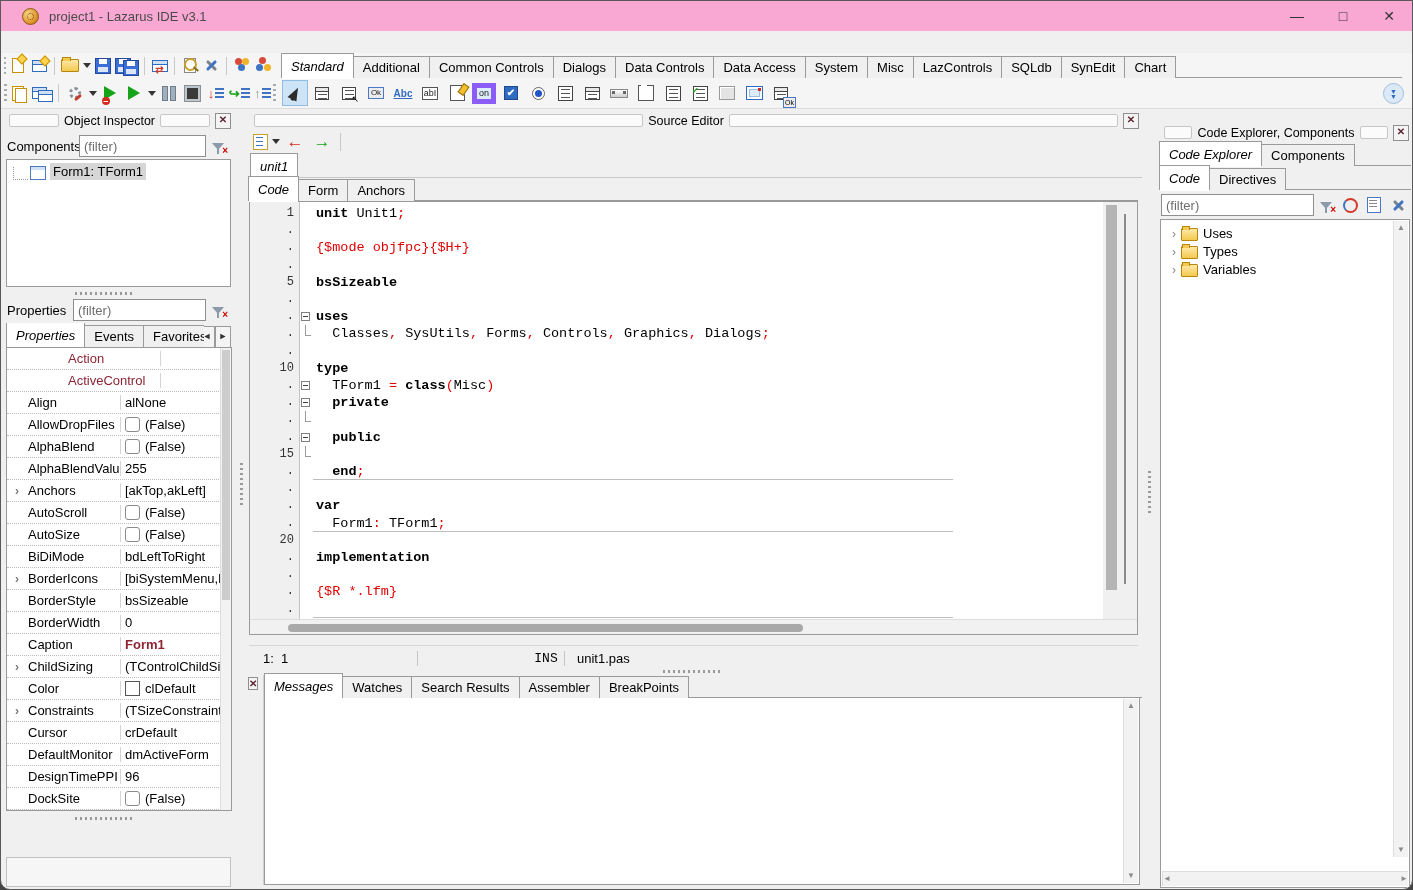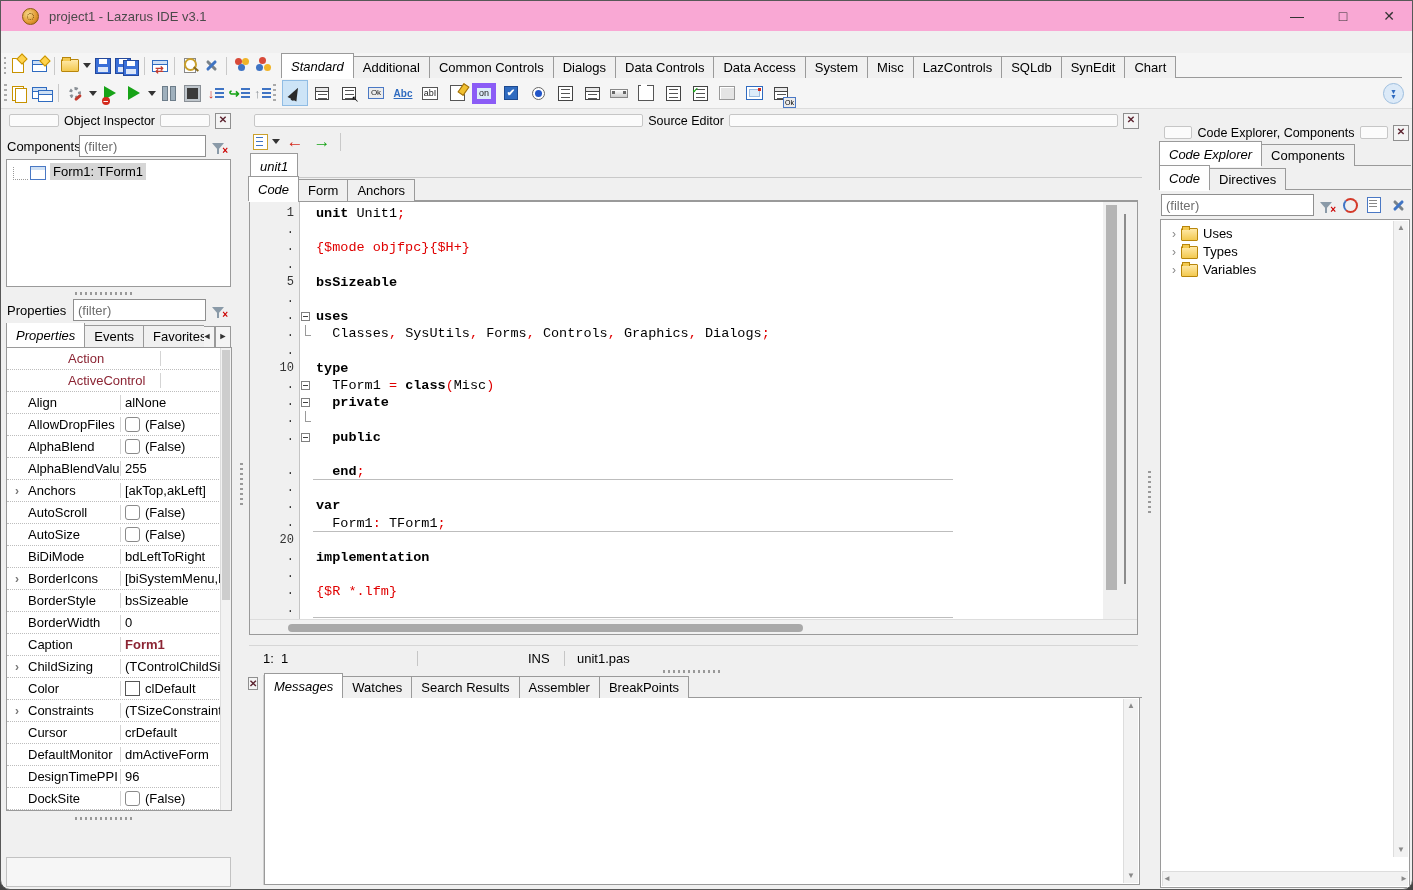--- a/index.html
+++ b/index.html
@@ -629,40 +629,41 @@
           <div class="codeline" style="top: 71.8px;"><span class="ln">5</span><span class="ct"><span class="k">bsSizeable</span></span></div>
           <div class="codeline" style="top: 89px;"><span class="ln">.</span><span class="ct"></span></div>
           <div class="codeline" style="top: 106.2px;"><span class="ln">.</span><i class="foldbox"></i><span class="ct"><span class="k">uses</span></span></div>
           <div class="codeline" style="top: 123.4px;"><span class="ln">.</span><i class="foldL"></i><span class="ct"><span class="p">  Classes</span><span class="s">,</span><span class="p"> SysUtils</span><span class="s">,</span><span class="p"> Forms</span><span class="s">,</span><span class="p"> Controls</span><span class="s">,</span><span class="p"> Graphics</span><span class="s">,</span><span class="p"> Dialogs</span><span class="s">;</span></span></div>
           <div class="codeline" style="top: 140.6px;"><span class="ln">.</span><span class="ct"></span></div>
           <div class="codeline" style="top: 157.8px;"><span class="ln">10</span><span class="ct"><span class="k">type</span></span></div>
           <div class="codeline" style="top: 175px;"><span class="ln">.</span><i class="foldbox"></i><span class="ct"><span class="p">  TForm1 </span><span class="s">=</span><span class="p"> </span><span class="k">class</span><span class="s">(</span><span class="p">Misc</span><span class="s">)</span></span></div>
           <div class="codeline" style="top: 192.2px;"><span class="ln">.</span><i class="foldbox"></i><span class="ct"><span class="p">  </span><span class="k">private</span></span></div>
           <div class="codeline" style="top: 209.4px;"><span class="ln">.</span><i class="foldL"></i><span class="ct"></span></div>
           <div class="codeline" style="top: 226.6px;"><span class="ln">.</span><i class="foldbox"></i><span class="ct"><span class="p">  </span><span class="k">public</span></span></div>
+          <div class="codeline" style="top: 243.8px;"><span class="ln">15</span><i class="foldL"></i><span class="ct"></span></div>
           <div class="codeline" style="top: 261px;"><span class="ln">.</span><span class="ct"><span class="p">  </span><span class="k">end</span><span class="s">;</span></span><i class="divline"></i></div>
           <div class="codeline" style="top: 278.2px;"><span class="ln">.</span><span class="ct"></span></div>
           <div class="codeline" style="top: 295.4px;"><span class="ln">.</span><span class="ct"><span class="k">var</span></span></div>
           <div class="codeline" style="top: 312.6px;"><span class="ln">.</span><span class="ct"><span class="p">  Form1</span><span class="s">:</span><span class="p"> TForm1</span><span class="s">;</span></span><i class="divline"></i></div>
           <div class="codeline" style="top: 329.8px;"><span class="ln">20</span><span class="ct"></span></div>
           <div class="codeline" style="top: 347px;"><span class="ln">.</span><span class="ct"><span class="k">implementation</span></span></div>
           <div class="codeline" style="top: 364.2px;"><span class="ln">.</span><span class="ct"></span></div>
           <div class="codeline" style="top: 381.4px;"><span class="ln">.</span><span class="ct"><span class="d">{$R *.lfm}</span></span></div>
           <div class="codeline" style="top: 398.6px;"><span class="ln">.</span><span class="ct"></span><i class="divline"></i></div>
           <div class="codeline" style="top: 415.8px;"><span class="ln">25</span><span class="ct"><span class="k">end</span><span class="s">.</span></span></div>
         </div>
       <div class="abs" style="left:0;right:0;top:417px;height:16px;background:#f1f1f1;border-top:1px solid #ddd;">
         <div class="abs" style="left:38px;top:4px;width:515px;height:8px;background:#a9a9a9;border-radius:4px;"></div>
       </div>
     </div>
     <div class="abs edstatus" style="left:1px;top:534px;width:889px;height:24px;">
       <span style="padding-left:14px;width:154px;white-space:pre;">1:  1</span>
       <span class="stsep"></span>
       <span style="width:110px;"></span>
-      <span style="width:36px;text-align:left;">INS</span>
+      <span style="width:36px;text-align:center;font-family:Liberation Mono, monospace;">INS</span>
       <span class="stsep"></span>
       <span style="padding-left:12px;">unit1.pas</span>
     </div>
   </div>
 
   <div class="abs hdots" style="left:662px;top:669px;"></div>
 
   <div class="abs" style="left:247px;top:674px;width:894px;height:212px;">
     <div class="abs msgside" style="left:0;top:0;width:15px;bottom:2px;">
       <span class="closebx" style="margin:1px 0 0 0;">✕</span>

